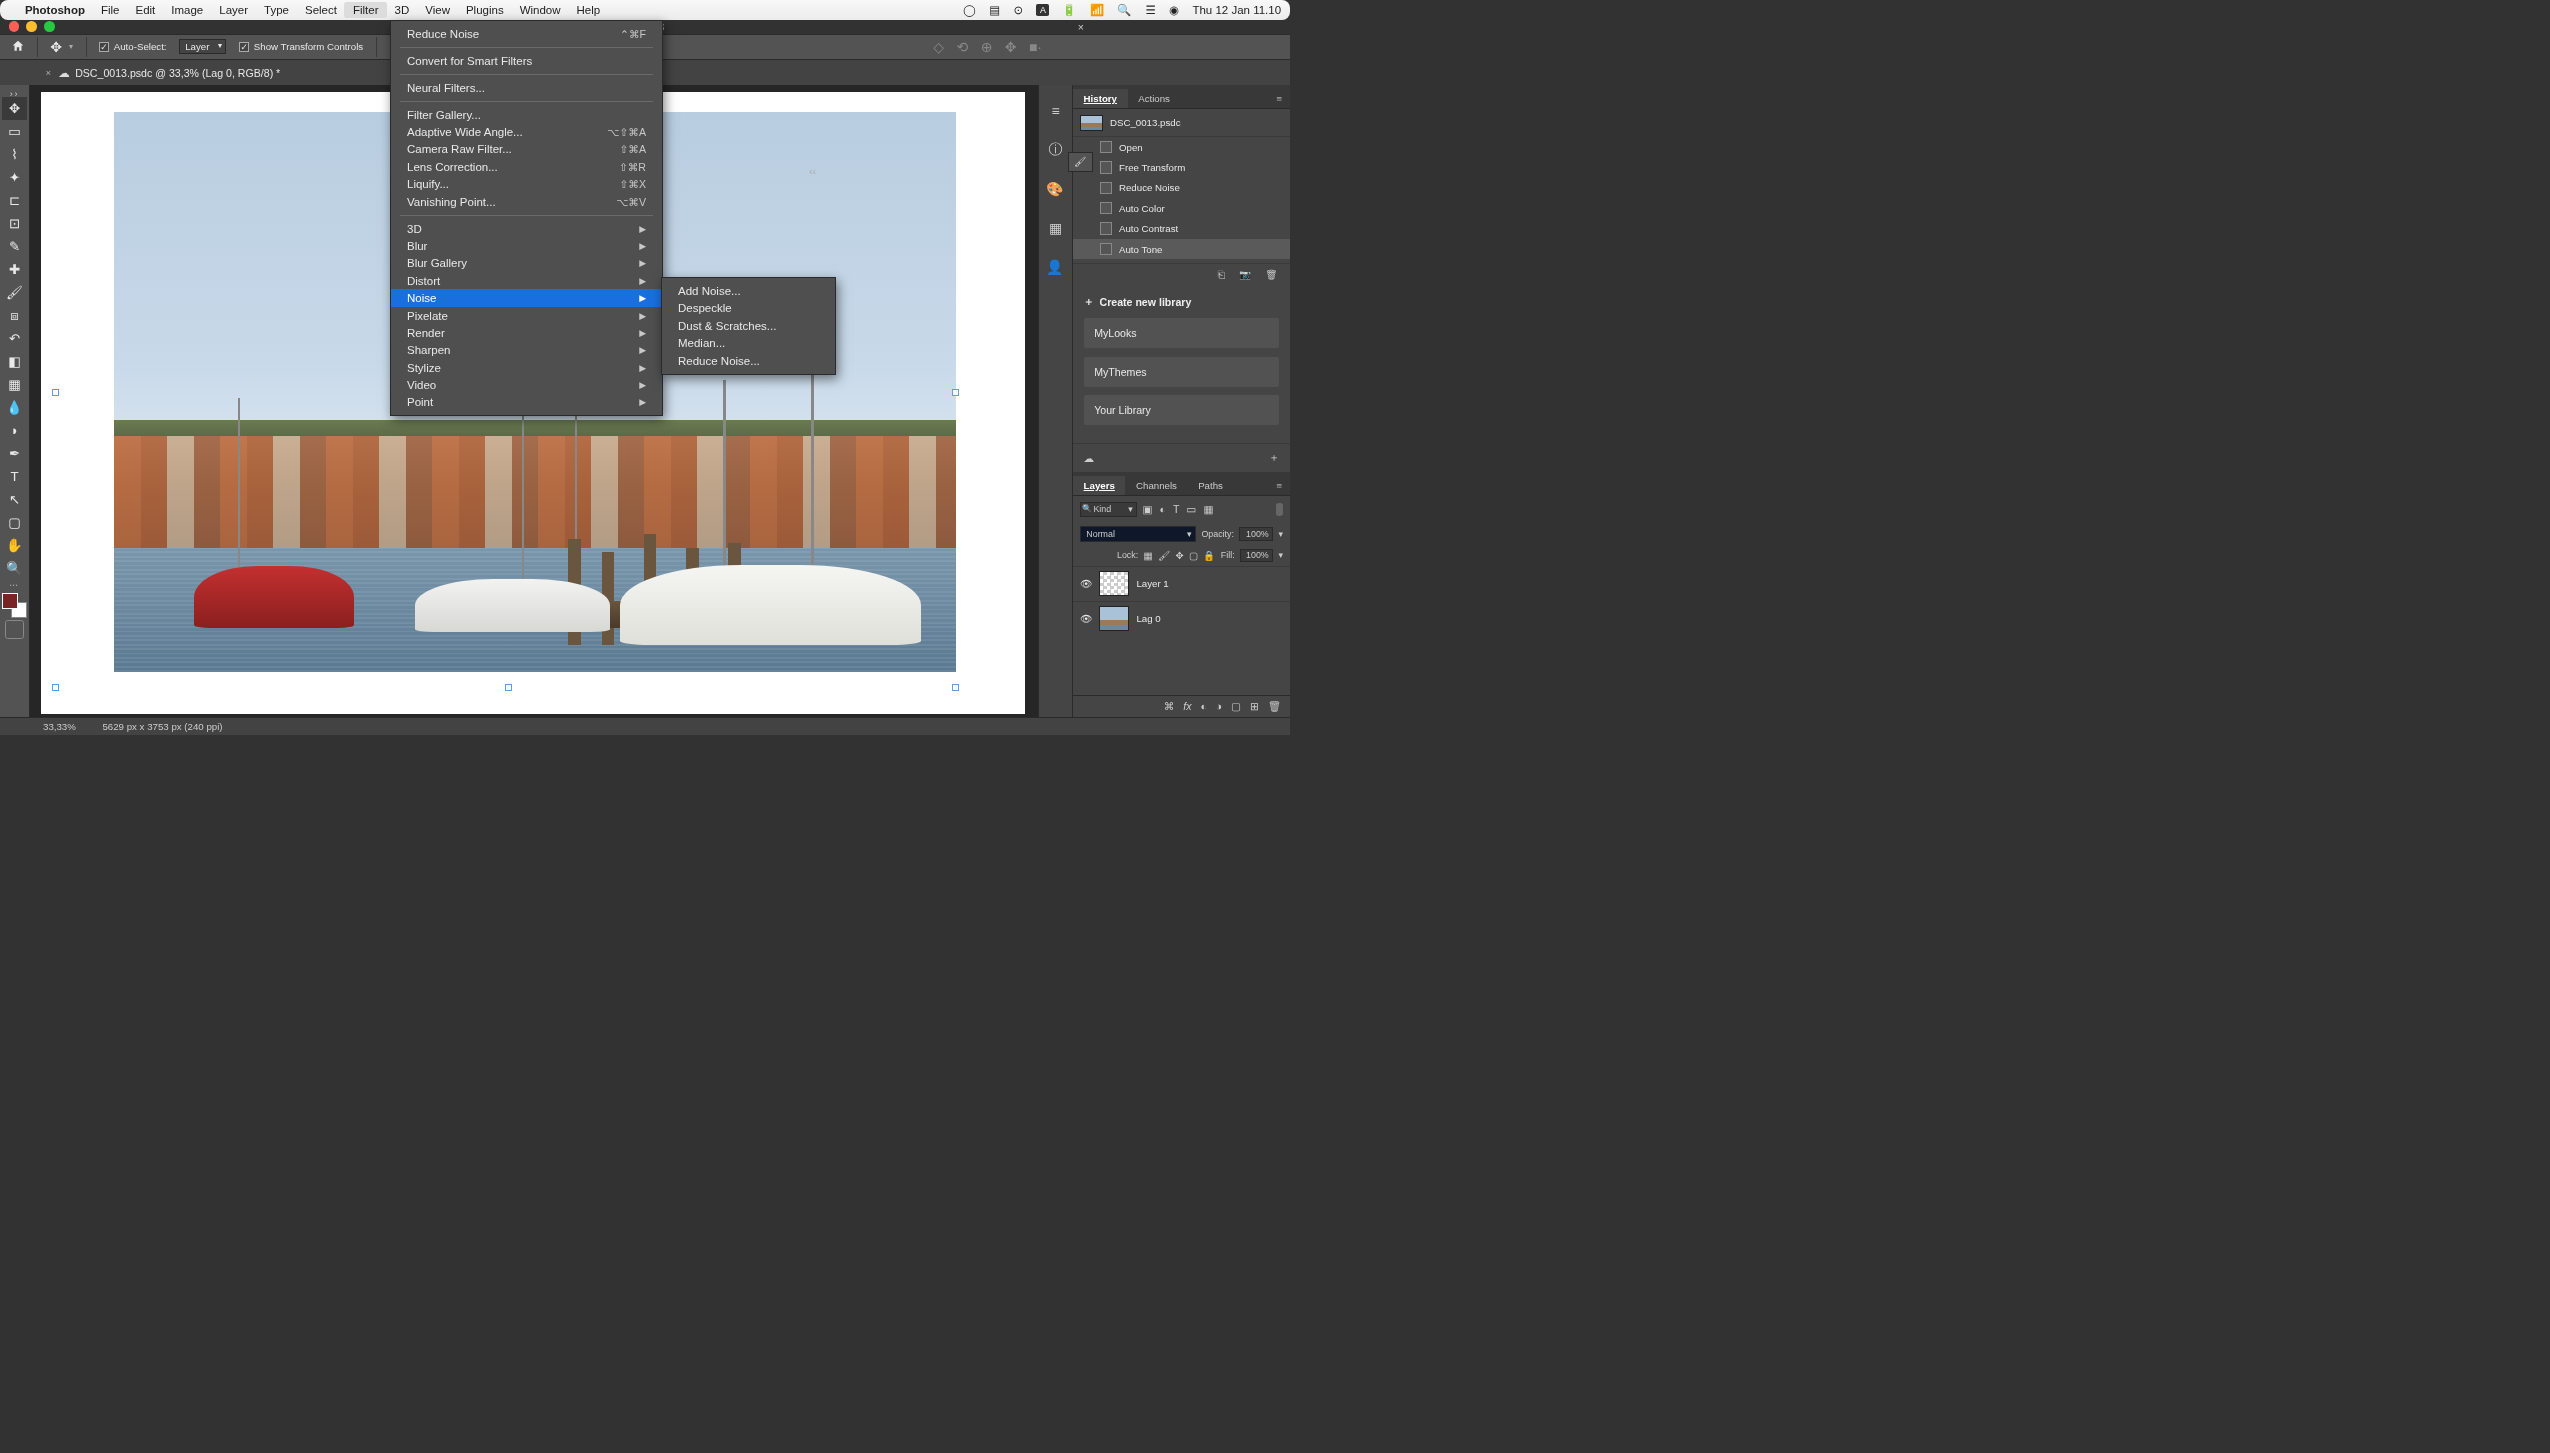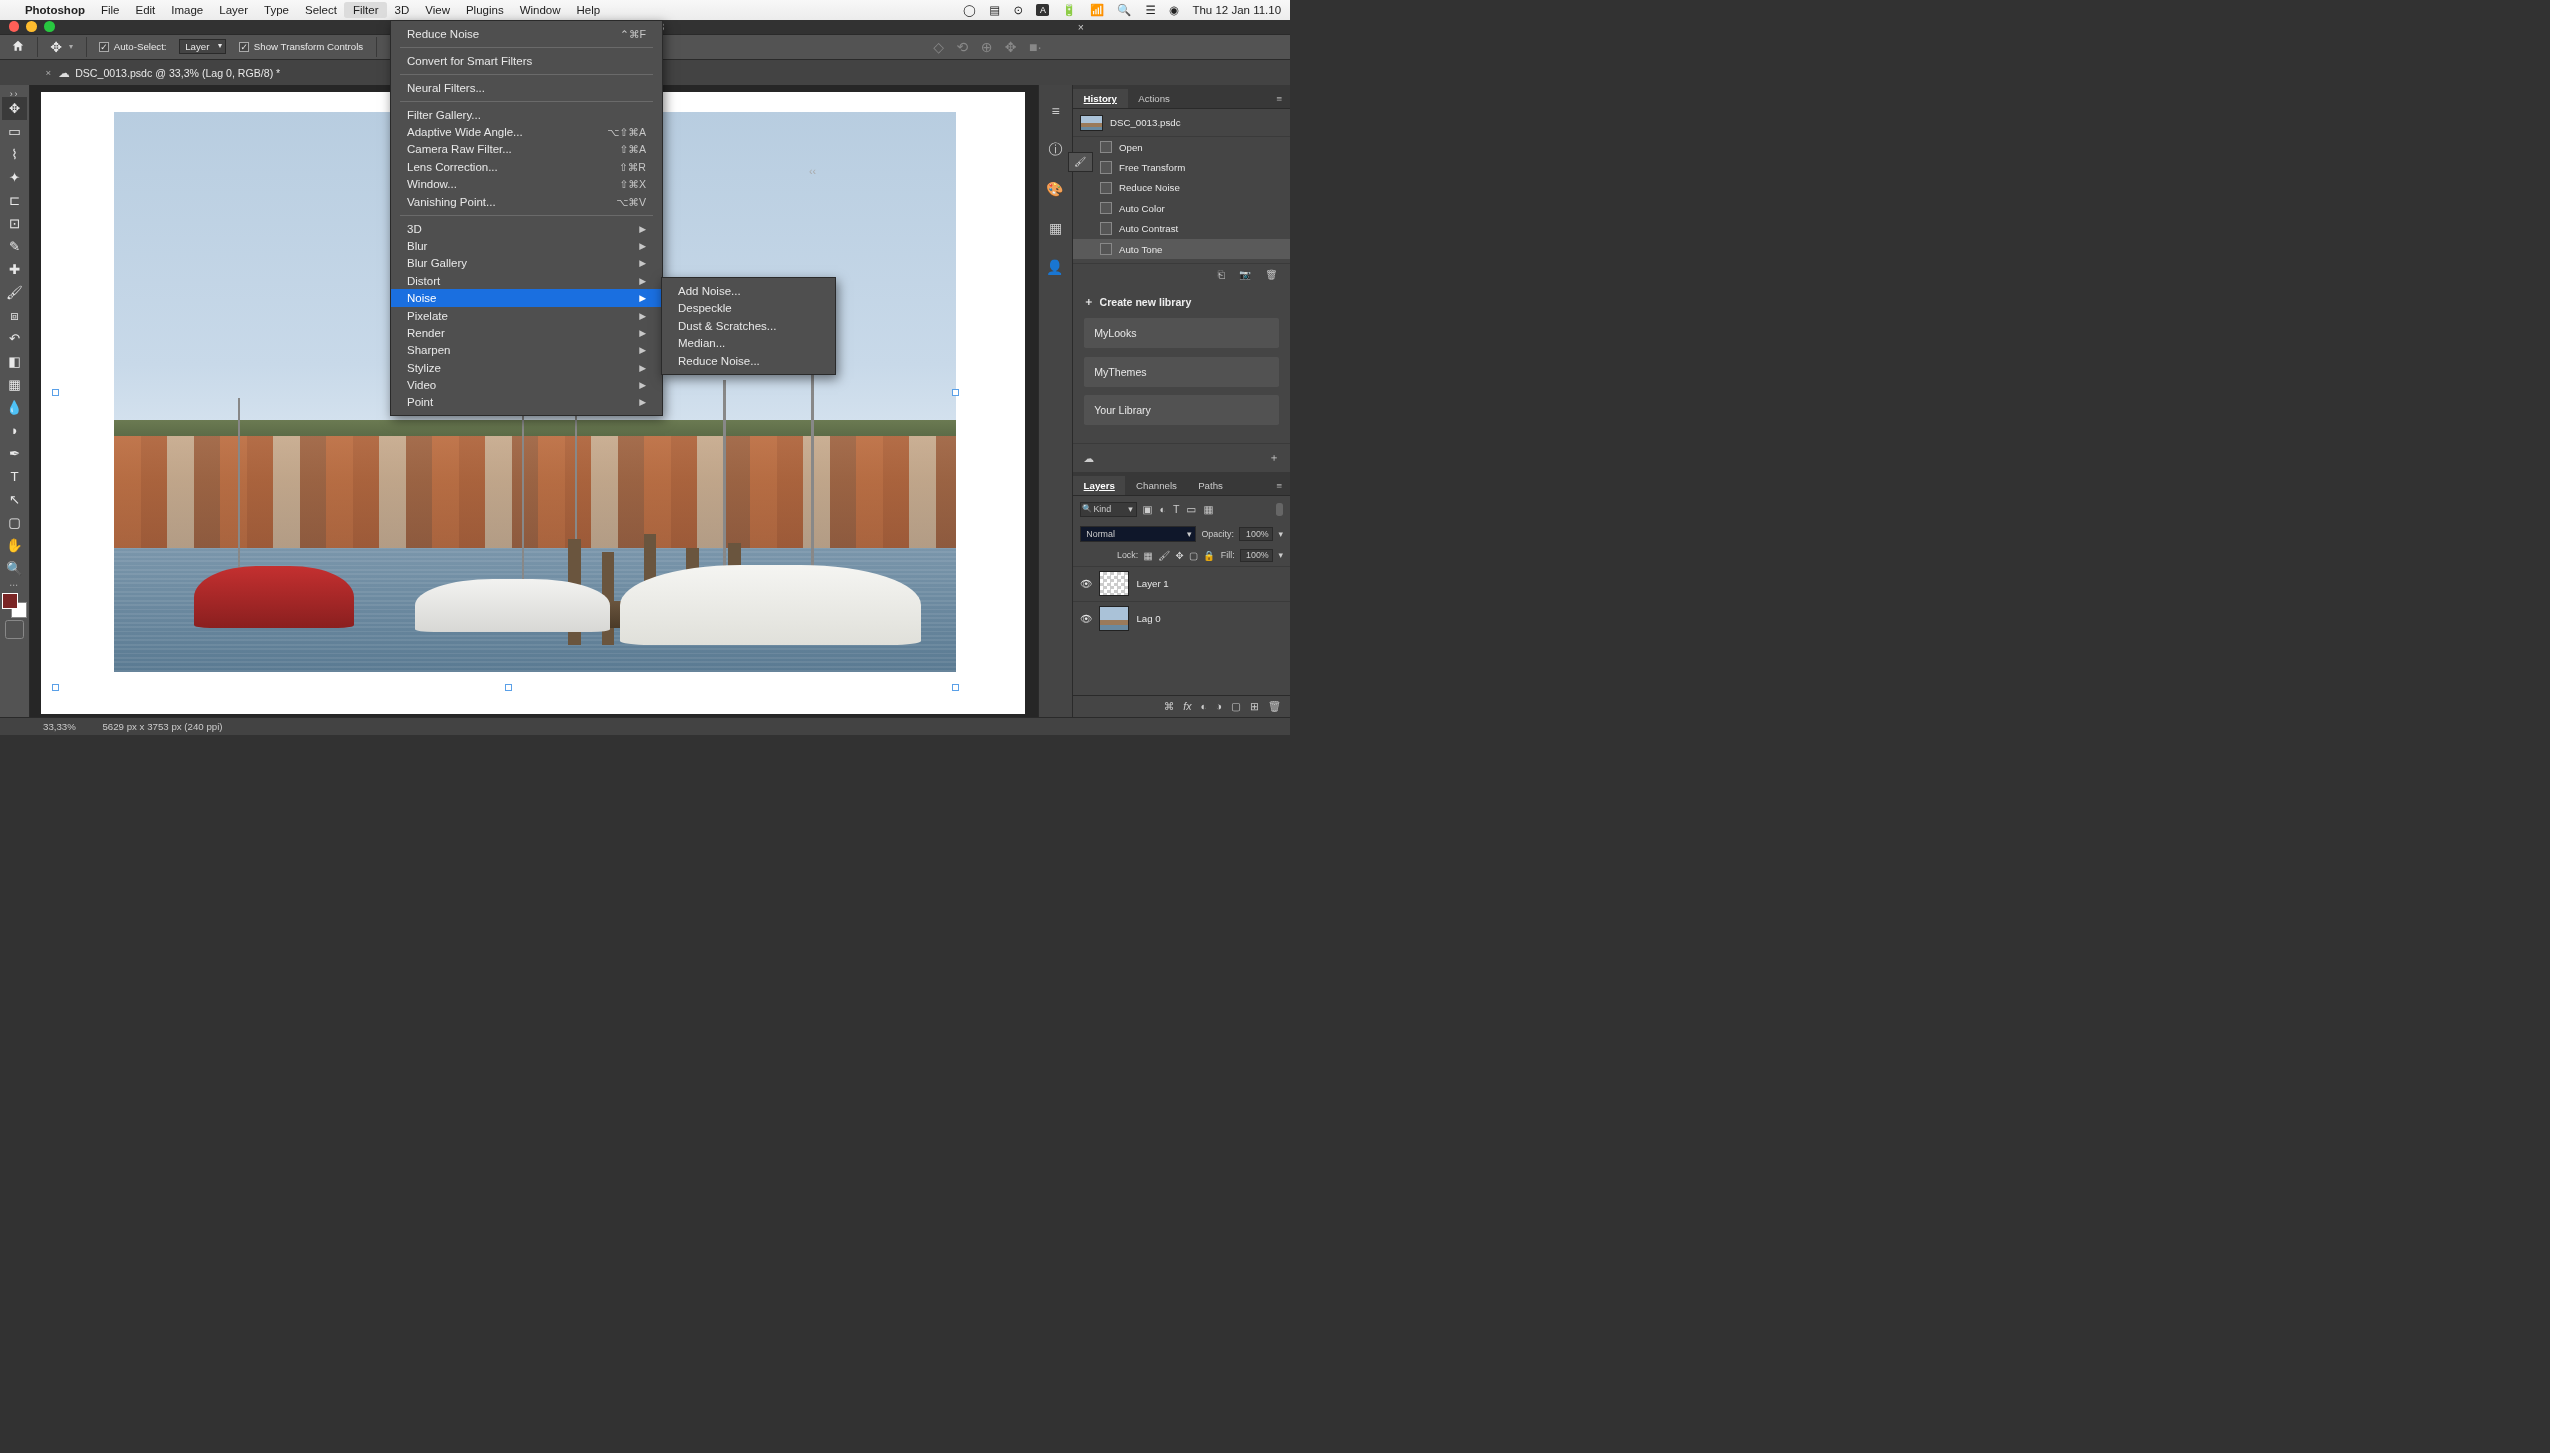--- a/index.html
+++ b/index.html
@@ -1,19 +1,19 @@
 <!DOCTYPE html>
 <html style="font-size:14px"><head>
 <meta charset="utf-8">
 <style>
 * { margin: 0; padding: 0; box-sizing: border-box; font-family: -apple-system, "Helvetica Neue", Arial, sans-serif; }
 body { width: 1290px; height: 735px; background: #323232; overflow: hidden; position: relative; font-size: 10.6px; }
 
 
-.macos-menubar { height: 19.5px; background: linear-gradient(#f8f8f8, #ececec); display: flex; align-items: center; padding: 0 8.9px; color: #222; font-size: 11.5px; justify-content: space-between; }
+.macos-menubar { height: 19.5px; background: linear-gradient(#f8f8f8, #ececec); display: flex; align-items: center; padding: 0 8.9px; color: #222; font-size: 11.5px; justify-content: space-between; border-radius: 8px; }
 .menubar-left { display: flex; align-items: center; gap: 16px; }
 .menubar-left .apple { font-size: 13.3px; }
 .menubar-left .appname { font-weight: 600; }
 .menubar-left span { cursor: default; }
 .menubar-left .active-menu { background: #dcdcdc; padding: 1.8px 8.9px; border-radius: 2.7px; margin: 0 -8.9px; }
 .menubar-right { display: flex; align-items: center; gap: 13.3px; font-size: 11.5px; }
 .menubar-right .clock { font-weight: 500; }
 
 
 .window-titlebar { height: 14px; background: #323232; display: flex; align-items: center; padding-left: 8.9px; position: relative; }
@@ -443,21 +443,21 @@
     </div>
   <div class="mi">
       <span>Camera Raw Filter...</span>
       <span class="shortcut">⇧⌘A</span>
     </div>
   <div class="mi">
       <span>Lens Correction...</span>
       <span class="shortcut">⇧⌘R</span>
     </div>
   <div class="mi">
-      <span>Window...</span>
+      <span>Liquify...</span>
       <span class="shortcut">⇧⌘X</span>
     </div>
   <div class="mi">
       <span>Vanishing Point...</span>
       <span class="shortcut">⌥⌘V</span>
     </div>
   <div class="sepline"></div>
   <div class="mi">
       <span>3D</span>
       <span class="arrow">▶</span>

